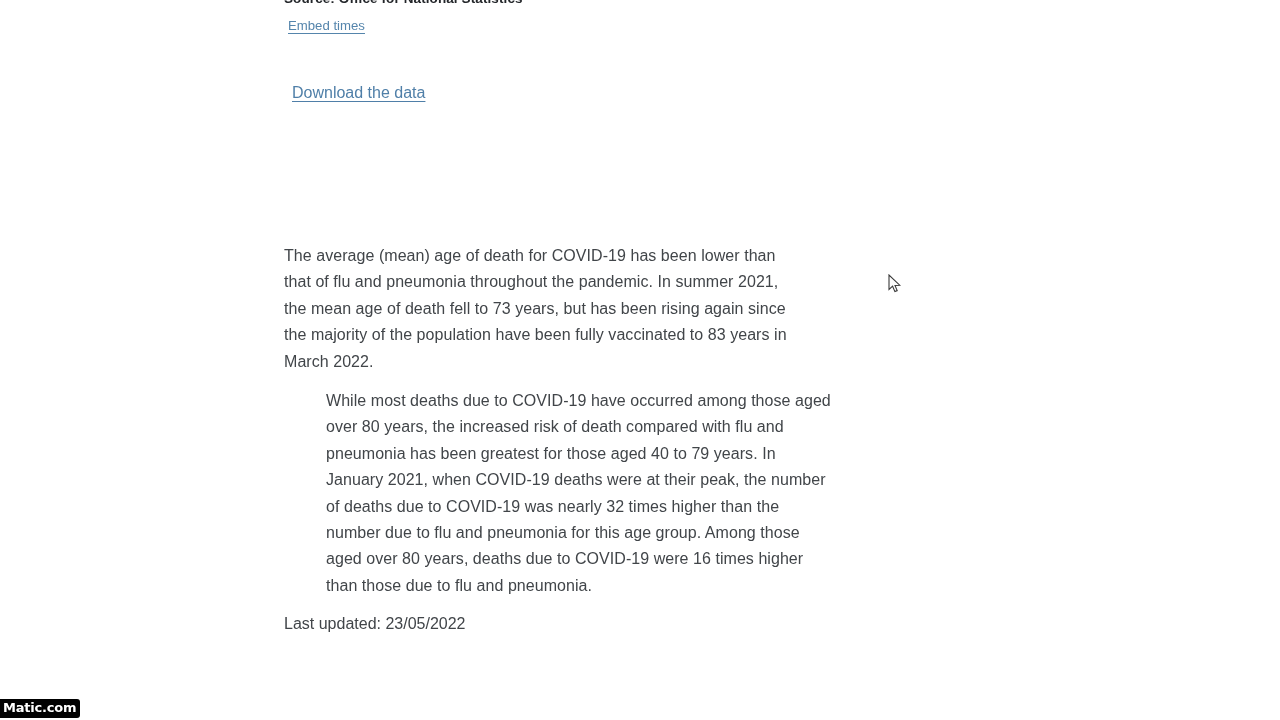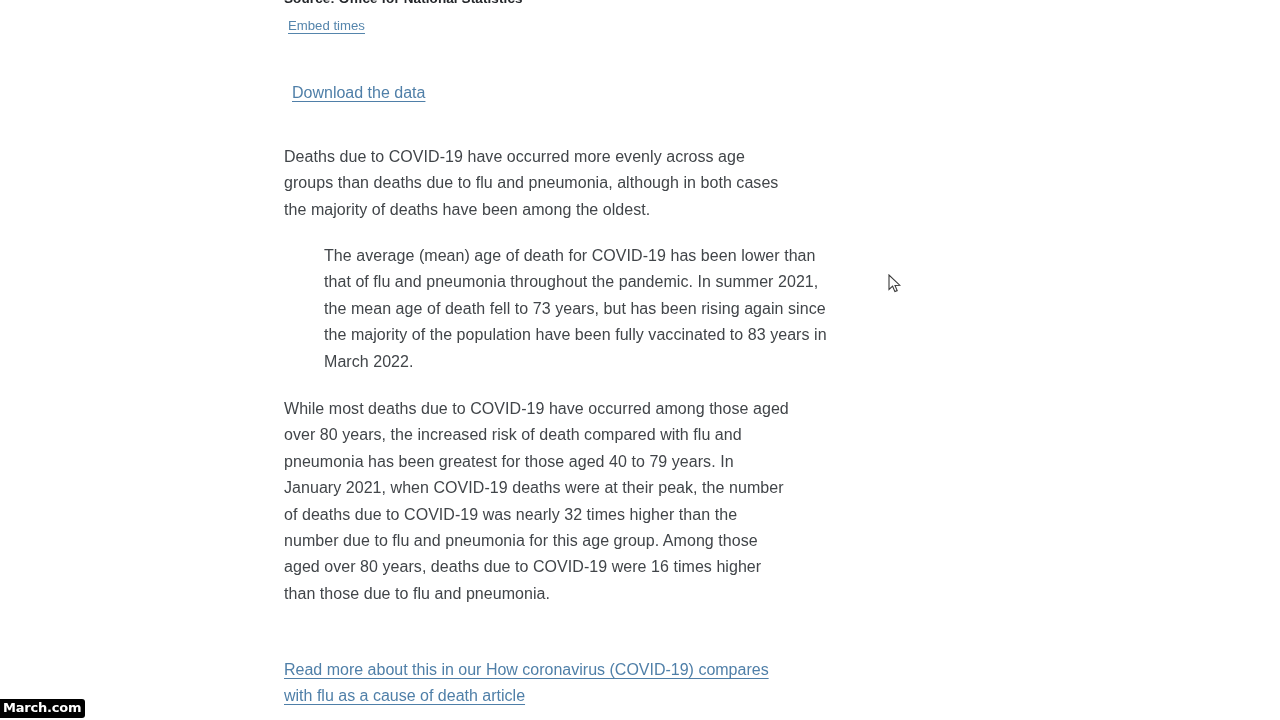--- a/index.html
+++ b/index.html
@@ -66,22 +66,22 @@
     position: absolute;
     left: 284px;
     width: 505px;
     font-size: 16px;
     line-height: 26.4px;
     color: #414549;
     letter-spacing: 0.05px;
   }
 
   .p1 { top: 128px; }
-  .p2 { top: 227px; margin-left: 40px; }
-  .p3 { top: 380px; }
+  .p2 { top: 227px; }
+  .p3 { top: 372px; margin-left: 42px; }
 
   .last-updated {
     position: absolute;
     left: 284px;
     top: 611px;
     font-size: 16px;
     line-height: 26.4px;
     color: #414549;
   }
 
@@ -128,30 +128,29 @@
 <body>
 
 <div class="viewport">
 
   <div class="source-line">Source: Office for National Statistics</div>
 
   <a class="embed-code">Embed times</a>
 
   <a class="download-link">Download the data</a>
 
-  <p class="para p1">Deaths due to COVID-19 have occurred more evenly across age groups than deaths due to flu and pneumonia, although in both cases the majority of deaths have been among the oldest.</p>
 
   <p class="para p2">The average (mean) age of death for COVID-19 has been lower than that of flu and pneumonia throughout the pandemic. In summer 2021, the mean age of death fell to 73 years, but has been rising again since the majority of the population have been fully vaccinated to 83 years in March 2022.</p>
 
   <p class="para p3">While most deaths due to COVID-19 have occurred among those aged over 80 years, the increased risk of death compared with flu and pneumonia has been greatest for those aged 40 to 79 years. In January 2021, when COVID-19 deaths were at their peak, the number of deaths due to COVID-19 was nearly 32 times higher than the number due to flu and pneumonia for this age group. Among those aged over 80 years, deaths due to COVID-19 were 16 times higher than those due to flu and pneumonia.</p>
 
+  <div class="last-updated">Last updated: 23/05/2022</div>
 
-  <a class="read-more">Read more about this in our How coronavirus (COVID-19) compares with flu as a cause of death article</a>
 
-  <div class="watermark">March.com</div>
+  <div class="watermark">Matic.com</div>
 
   <div class="cursor">
     <svg width="14" height="20" viewBox="0 0 14 20" xmlns="http://www.w3.org/2000/svg">
       <path d="M1,1 L1,15.5 L4.6,12.2 L6.9,17.6 L9.2,16.6 L7,11.4 L11.7,11.2 Z" fill="#fdfdfd" stroke="#3a3a3a" stroke-width="1.1" stroke-linejoin="miter"></path>
     </svg>
   </div>
 
 </div>
 
 </body></html>

